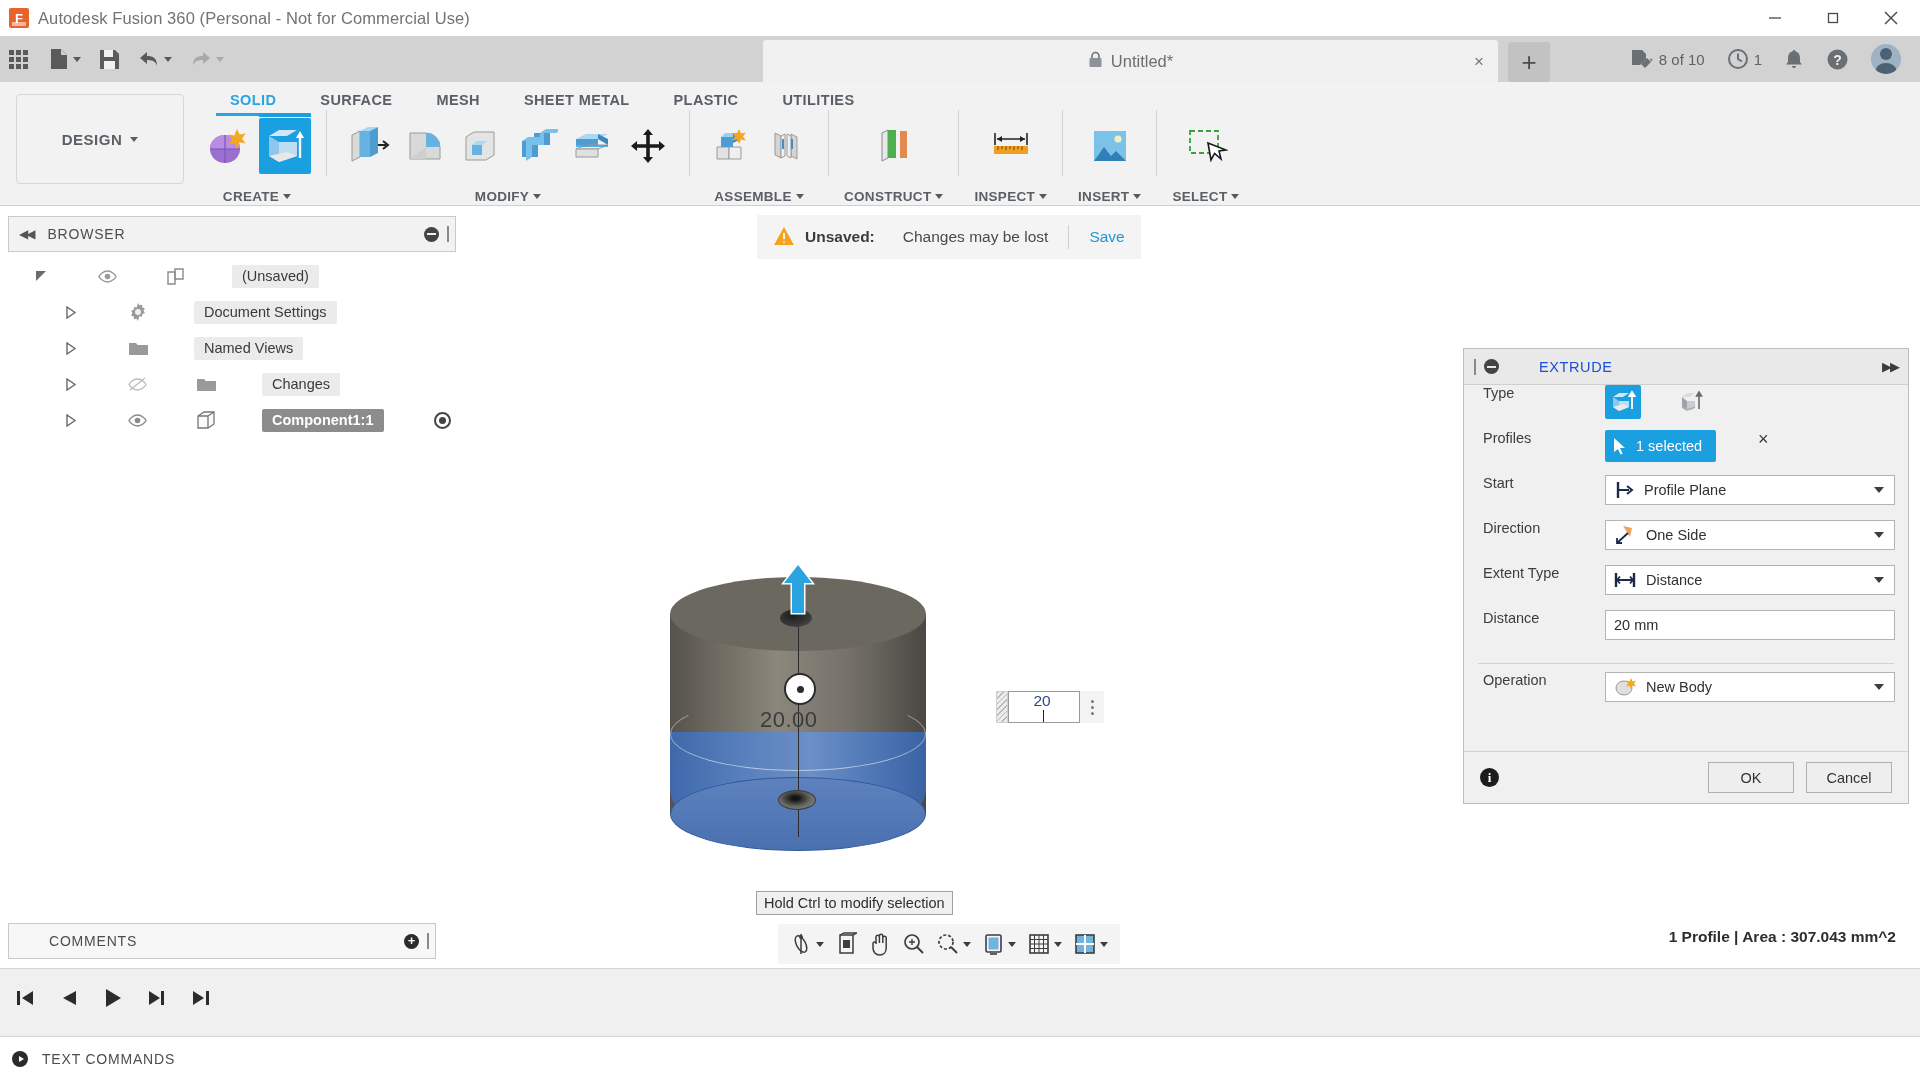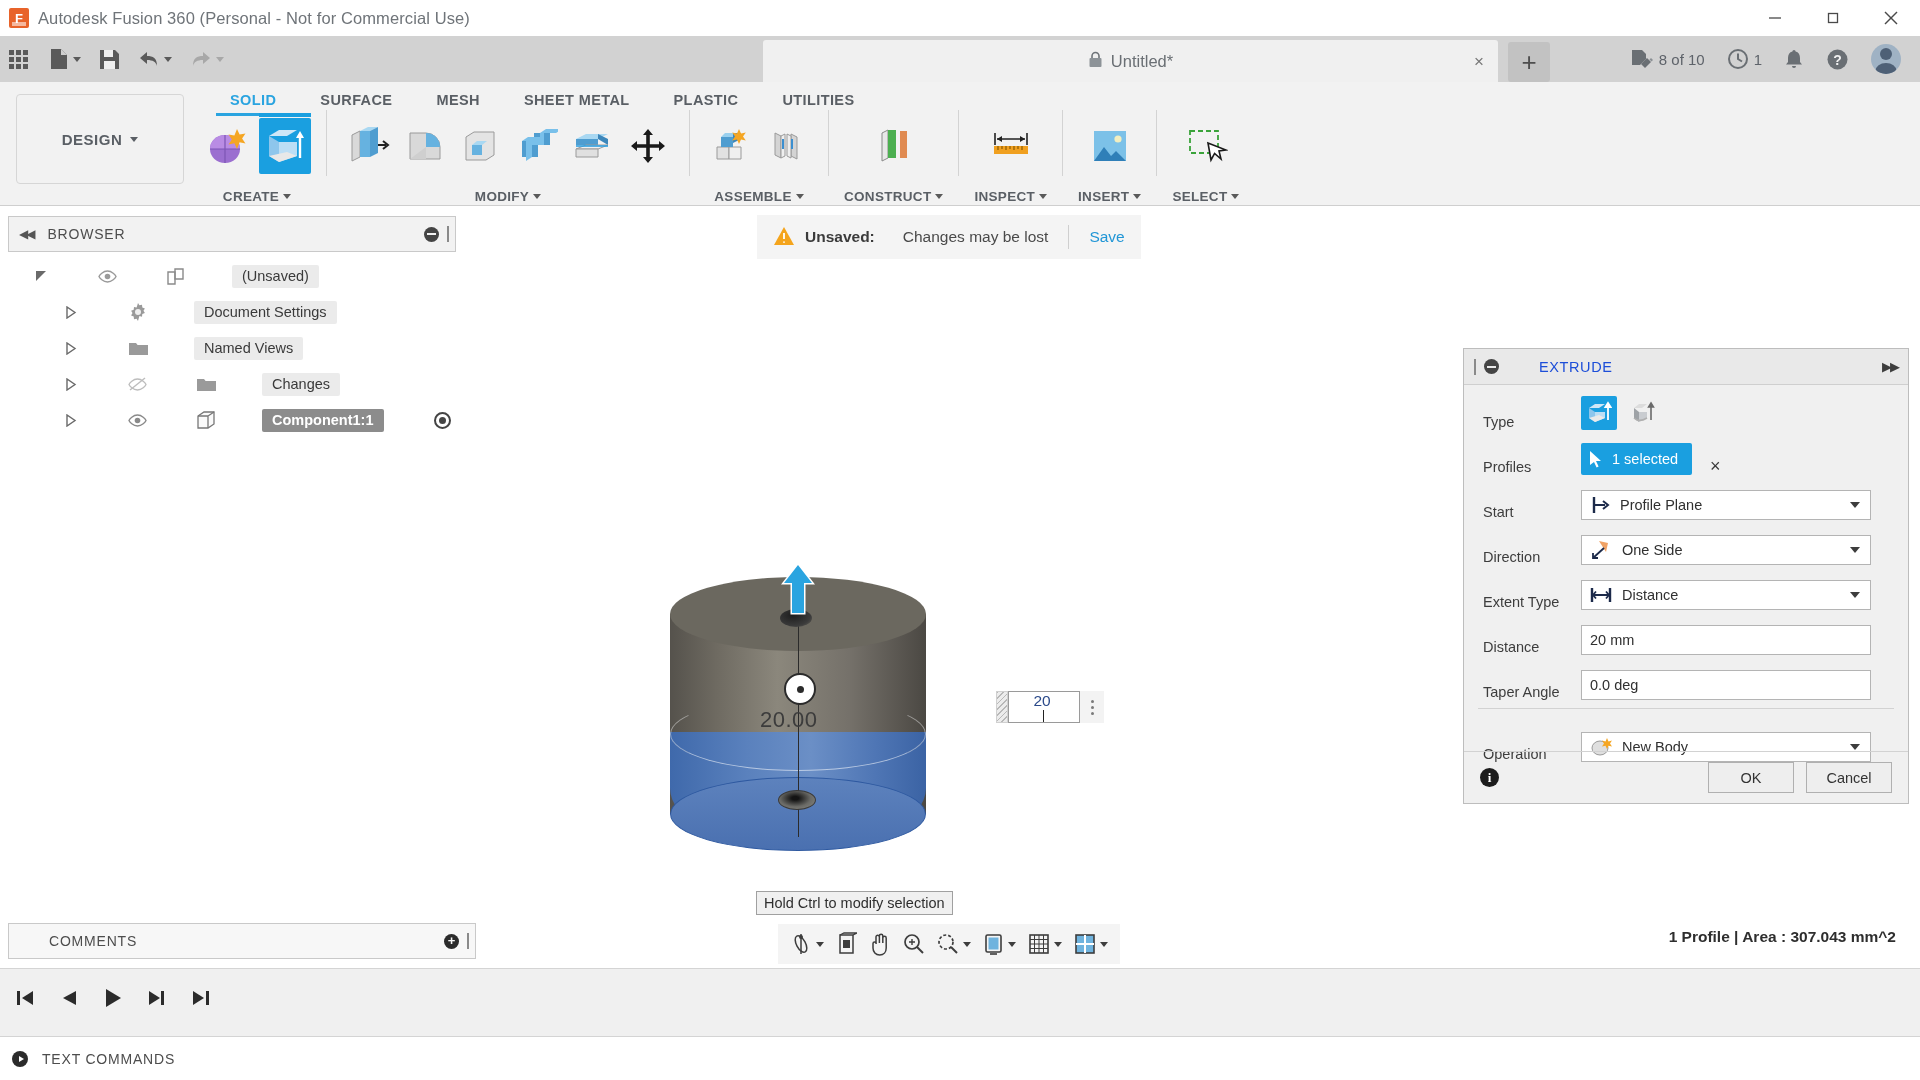--- a/index.html
+++ b/index.html
@@ -260,21 +260,21 @@
   }
   .ex-hdr .grip2 { width: 2px; height: 16px; border-left: 1px solid #8a8a8a; border-right: 1px solid #8a8a8a; margin-right: 8px; }
   .ex-hdr .circ {
     width: 15px; height: 15px; border-radius: 50%; background: #444;
     display: flex; align-items: center; justify-content: center; margin-right: 8px;
   }
   .ex-hdr .circ i { width: 9px; height: 2px; background: #e9e9e9; }
   .ex-hdr .ttl { font-size: 14.5px; color: #1d4ed8; letter-spacing: 0.6px; margin-left: 32px; }
   .ex-hdr .fwd { margin-left: auto; color: #3d3d3d; font-size: 13px; letter-spacing: -2px; }
 
-  .ex-row { display: flex; align-items: flex-end; height: 45px; padding-left: 19px; }
+  .ex-row { display: flex; align-items: flex-start; height: 45px; padding-left: 19px; gap: 24px; }
   .ex-label { width: 98px; font-size: 14.5px; color: #3d3d3d; }
   .ex-field {
     width: 290px; height: 30px; background: #fff; border: 1px solid #b4b4b4;
     display: flex; align-items: center; padding: 0 8px; position: relative;
   }
   .ex-field .ftxt { font-size: 14.5px; color: #303030; margin-left: 8px; }
   .ex-field .dd-caret {
     position: absolute; right: 10px; top: 50%; transform: translateY(-50%);
     width: 0; height: 0; border-left: 5px solid transparent; border-right: 5px solid transparent;
     border-top: 6px solid #3d3d3d;
@@ -304,21 +304,21 @@
   }
   .ex-btn {
     min-width: 86px; height: 31px; background: #eeeeee; border: 1px solid #b0b0b0;
     display: flex; align-items: center; justify-content: center; font-size: 14.5px; color: #333;
     margin-left: 12px;
   }
   .ex-footer .spacer { margin-left: auto; }
 
   
   .comments-bar {
-    position: absolute; left: 8px; top: 923px; width: 468px; height: 36px;
+    position: absolute; left: 8px; top: 923px; width: 428px; height: 36px;
     background: #f7f7f7; border: 1px solid #c9c9c9; display: flex; align-items: center;
   }
   .comments-bar .ttl { margin-left: 40px; font-size: 14px; color: #4d4d4d; letter-spacing: 0.8px; }
   .comments-bar .plus {
     margin-left: auto; margin-right: 8px; width: 15px; height: 15px; border-radius: 50%;
     background: #2b2b2b; color: #f7f7f7; font-size: 13px; line-height: 13px; text-align: center; font-weight: bold;
   }
   .comments-bar .grip { width: 2px; height: 16px; border-left: 1px solid #8a8a8a; border-right: 1px solid #8a8a8a; margin-right: 6px; }
 
   .nav-toolbar {
@@ -934,26 +934,20 @@
       </span>
     </div>
 
     <div class="ex-row">
       <span class="ex-label">Distance</span>
       <span class="ex-field plain">
         <span class="ftxt">20 mm</span>
       </span>
     </div>
 
-    <div class="ex-row">
-      <span class="ex-label">Taper Angle</span>
-      <span class="ex-field plain">
-        <span class="ftxt">0.0 deg</span>
-      </span>
-    </div>
 
     <div class="ex-divider"></div>
 
     <div class="ex-row">
       <span class="ex-label">Operation</span>
       <span class="ex-field">
         <svg width="24" height="20" viewBox="0 0 24 20">
             <ellipse cx="10" cy="11" rx="8" ry="7" fill="#dfdfdf" stroke="#9a9a9a"></ellipse>
             <path d="M17 1l1.5 3.4L22 3.6l-2 3 2 3-3.5-.8L17 12l-1.5-3.2-3.5.8 2-3-2-3 3.5.8z" fill="#f5a623"></path>
           </svg>

